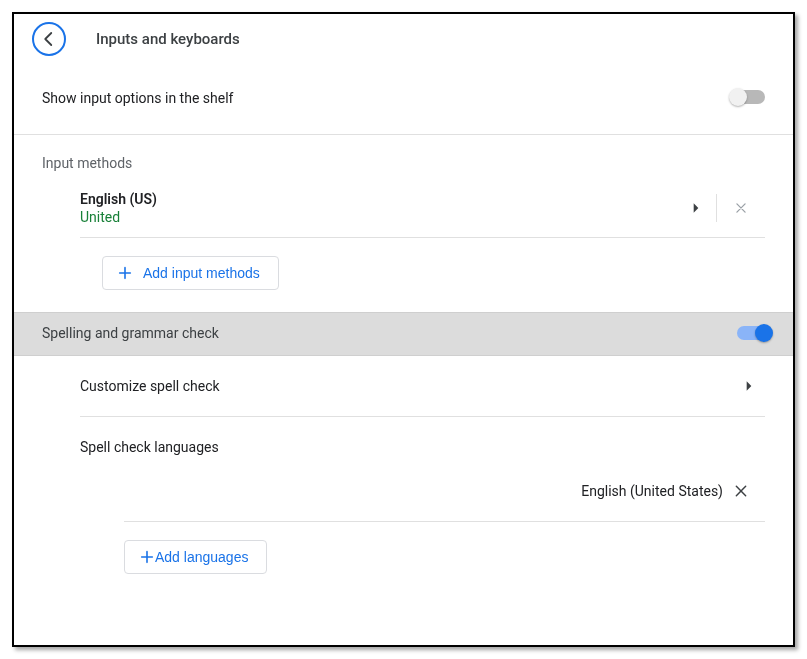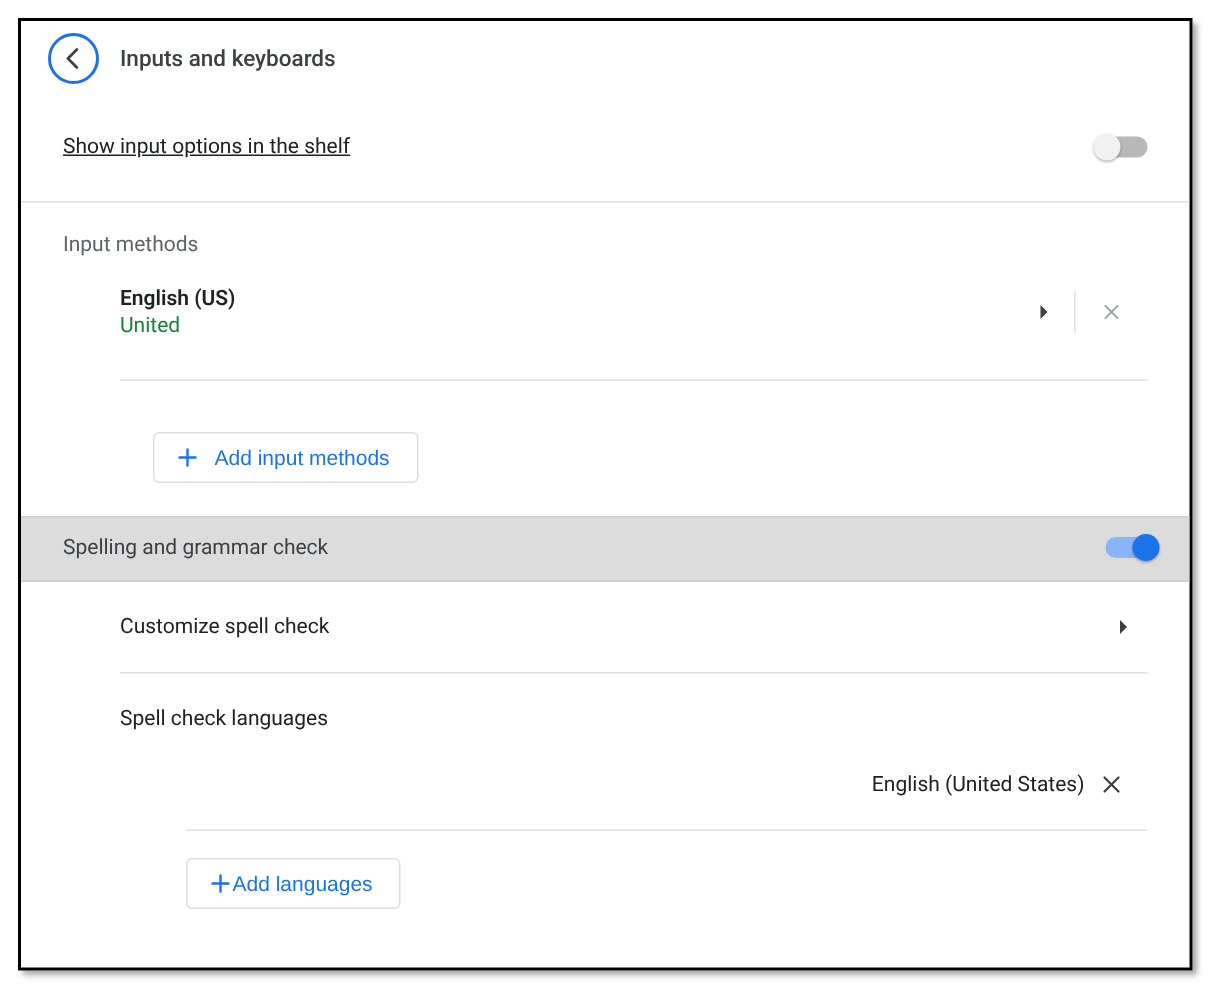--- a/index.html
+++ b/index.html
@@ -17,21 +17,21 @@
     width: 783px;
     height: 635px;
     box-shadow: 3px 3px 4px rgba(0,0,0,0.35);
     background: #fff;
     overflow: hidden;
     position: relative;
   }
   .header {
     display: flex;
     align-items: center;
-    gap: 14px;
+    gap: 30px;
     padding: 8px 18px 4px 18px;
   }
   .back-btn {
     width: 34px;
     height: 34px;
     border-radius: 50%;
     border: 2px solid #1a73e8;
     display: flex;
     align-items: center;
     justify-content: center;
@@ -39,37 +39,35 @@
     background: #fff;
   }
   .back-btn svg { width: 18px; height: 18px; }
   .page-title {
     font-size: 15px;
     font-weight: 500;
     color: #3c4043;
   }
   .row-shelf {
     display: flex;
-    align-items: center;
     justify-content: space-between;
     padding: 30px 28px 28px 28px;
     font-size: 14px;
-    text-decoration: underline;
   }
   .hr { height:1px; background:#e0e0e0; }
   .section-heading {
     padding: 20px 28px 4px 28px;
     font-size: 14px;
     color: #5f6368;
   }
   .input-method-row {
     display: flex;
     align-items: center;
-    margin: 10px 28px 16px 66px;
-    padding: 6px 0 28px 0;
+    margin: 10px 28px 0 66px;
+    padding: 6px 0 12px 0;
     border-bottom: 1px solid #e0e0e0;
   }
   .im-text { flex: 1 1 auto; }
   .im-name { font-weight: 600; font-size: 14px; }
   .im-status { color: #188038; font-size: 14px; margin-top: 2px; }
   .chevron {
     width: 40px; display:flex; align-items:center; justify-content:center; cursor:pointer;
   }
   .vsep { width:1px; height:28px; background:#e0e0e0; }
   .close-x {

